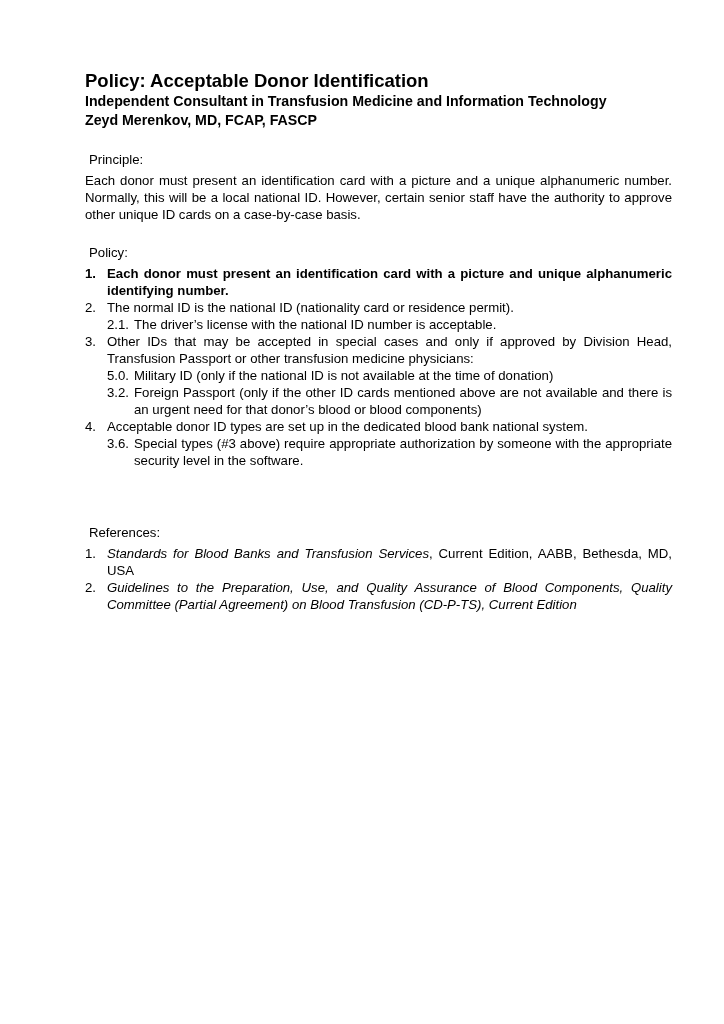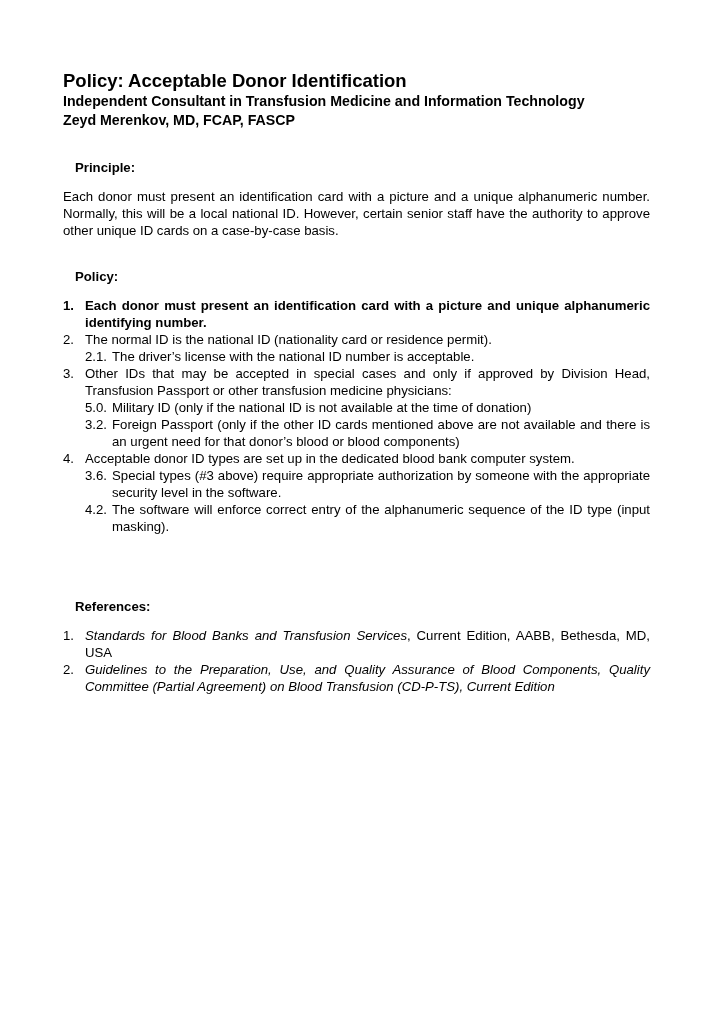--- a/index.html
+++ b/index.html
@@ -1,21 +1,21 @@
 <!DOCTYPE html>
 <html><head>
 <meta charset="utf-8">
 <style>
   html, body { margin: 0; padding: 0; background: #ffffff; }
   body { width: 724px; height: 1024px; position: relative; overflow: hidden;
          font-family: "Liberation Sans", sans-serif; color: #000; }
-  .page { position: absolute; left: 63px; top: 70px; width: 587px; }
+  .page { position: absolute; left: 85px; top: 70px; width: 587px; }
   .title { font-size: 18.5px; font-weight: bold; line-height: 22px; margin: 0; }
   .sub { font-size: 14.2px; font-weight: bold; line-height: 19px; margin: 0; }
-  .h { font-size: 13.2px; font-weight: bold; line-height: 17px; margin: 12px; }
+  .h { font-size: 13.2px; font-weight: normal; line-height: 17px; margin: 4px; }
   .p { font-size: 13.2px; line-height: 17px; margin: 0; text-align: justify; }
   .gap-s { height: 17px; }
   .gap-l { height: 51px; }
   .item { position: relative; font-size: 13.2px; line-height: 17px; text-align: justify; }
   .l1 { padding-left: 22px; }
   .l1 .num { position: absolute; left: 0; top: 0; }
   .l2 { padding-left: 49px; }
   .l2 .num { position: absolute; left: 22px; top: 0; }
   .bold { font-weight: bold; }
   .bold-justify { text-align: justify; text-align-last: left; }
@@ -57,29 +57,25 @@
   <div class="item l2">
     <span class="num">5.0.</span>
     <span>Military ID (only if the national ID is not available at the time of donation)</span>
   </div>
   <div class="item l2">
     <span class="num">3.2.</span>
     <span>Foreign Passport (only if the other ID cards mentioned above are not available and there is an urgent need for that donor’s blood or blood components)</span>
   </div>
   <div class="item l1">
     <span class="num">4.</span>
-    <span>Acceptable donor ID types are set up in the dedicated blood bank computer system.</span>
+    <span>Acceptable donor ID types are set up in the dedicated blood bank national system.</span>
   </div>
   <div class="item l2">
     <span class="num">3.6.</span>
     <span>Special types (#3 above) require appropriate authorization by someone with the appropriate security level in the software.</span>
-  </div>
-  <div class="item l2">
-    <span class="num">4.2.</span>
-    <span>The software will enforce correct entry of the alphanumeric sequence of the ID type (input masking).</span>
   </div>
 
   <div class="gap-l"></div>
 
   <p class="h">References:</p>
 
   <div class="item l1">
     <span class="num">1.</span>
     <i>Standards for Blood Banks and Transfusion Services</i><span>, Current Edition, AABB, Bethesda, MD, USA</span>
   </div>

